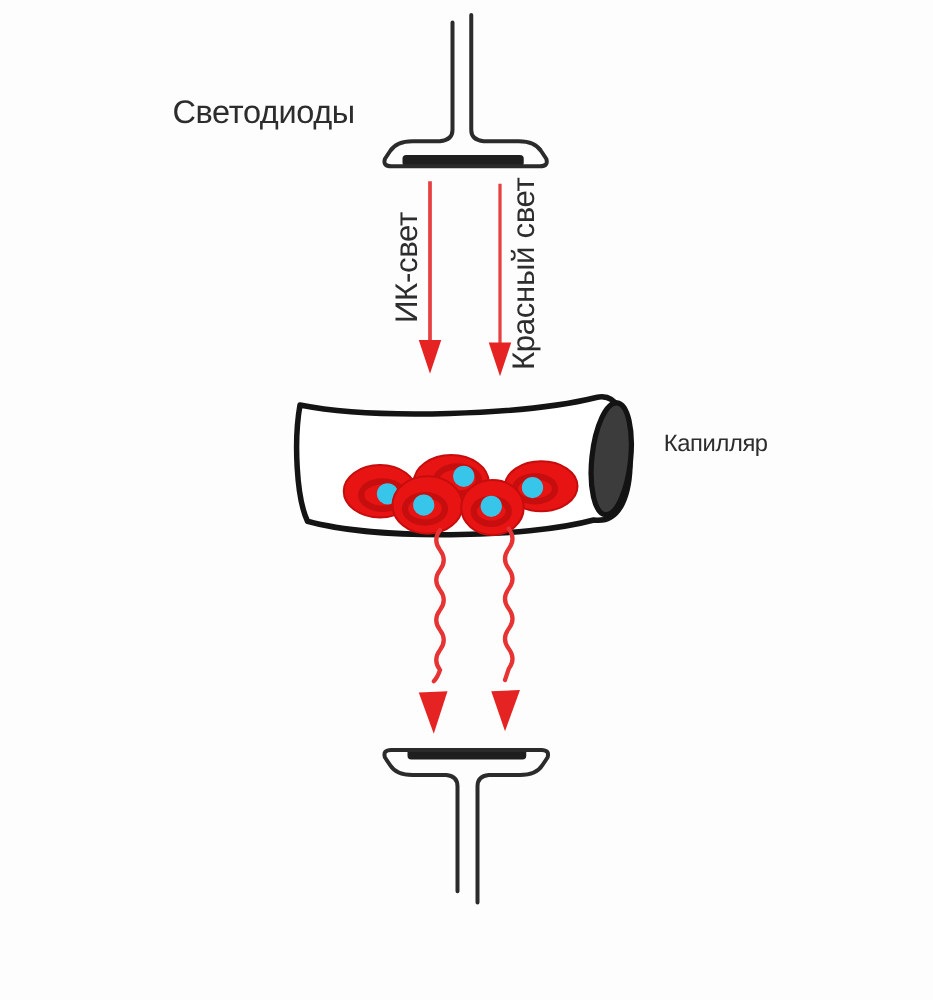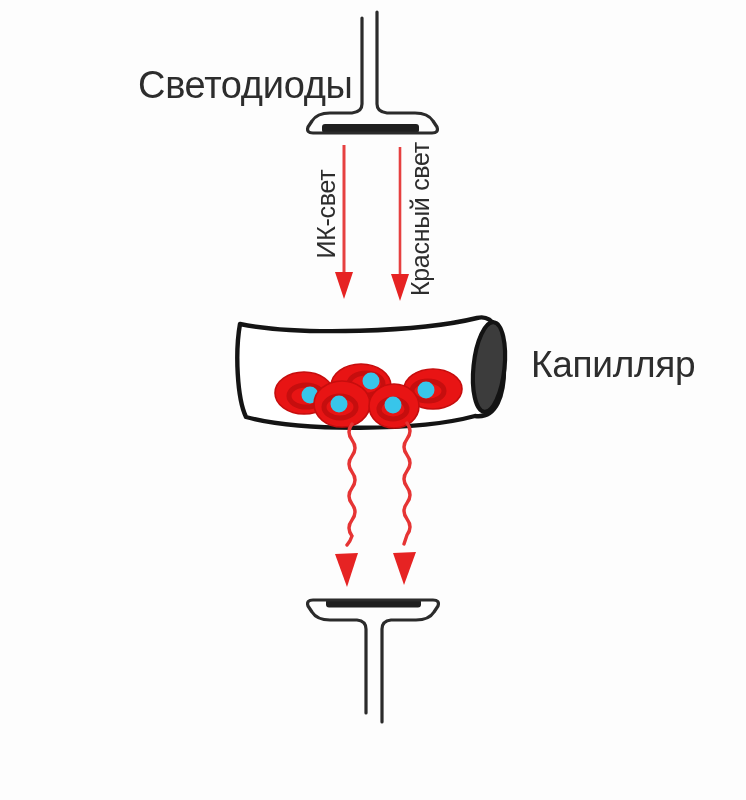--- a/index.html
+++ b/index.html
@@ -12,22 +12,22 @@
   }
   .stage svg { position:absolute; left:0; top:0; }
   .label {
     position:absolute;
     color:#2d2d2d;
     white-space:nowrap;
     letter-spacing:-0.3px;
     line-height:1;
     user-select:none;
   }
-  .label-leds      { left:138px; top:66px;  font-size:38px; }
-  .label-capillary { left:531px; top:346px; font-size:37px; }
+  .label-leds      { left:138px; top:76px;  font-size:26px; }
+  .label-capillary { left:531px; top:346px; font-size:19px; }
   .label-sensor    { left:174px; top:660px; font-size:30px; }
   .label-vert {
     font-size:25px;
     transform:translate(-50%,-50%) rotate(-90deg);
   }
   .label-ir  { left:326px; top:214px; }
   .label-red { left:420px; top:219px; }
 </style>
 </head>
 <body>

